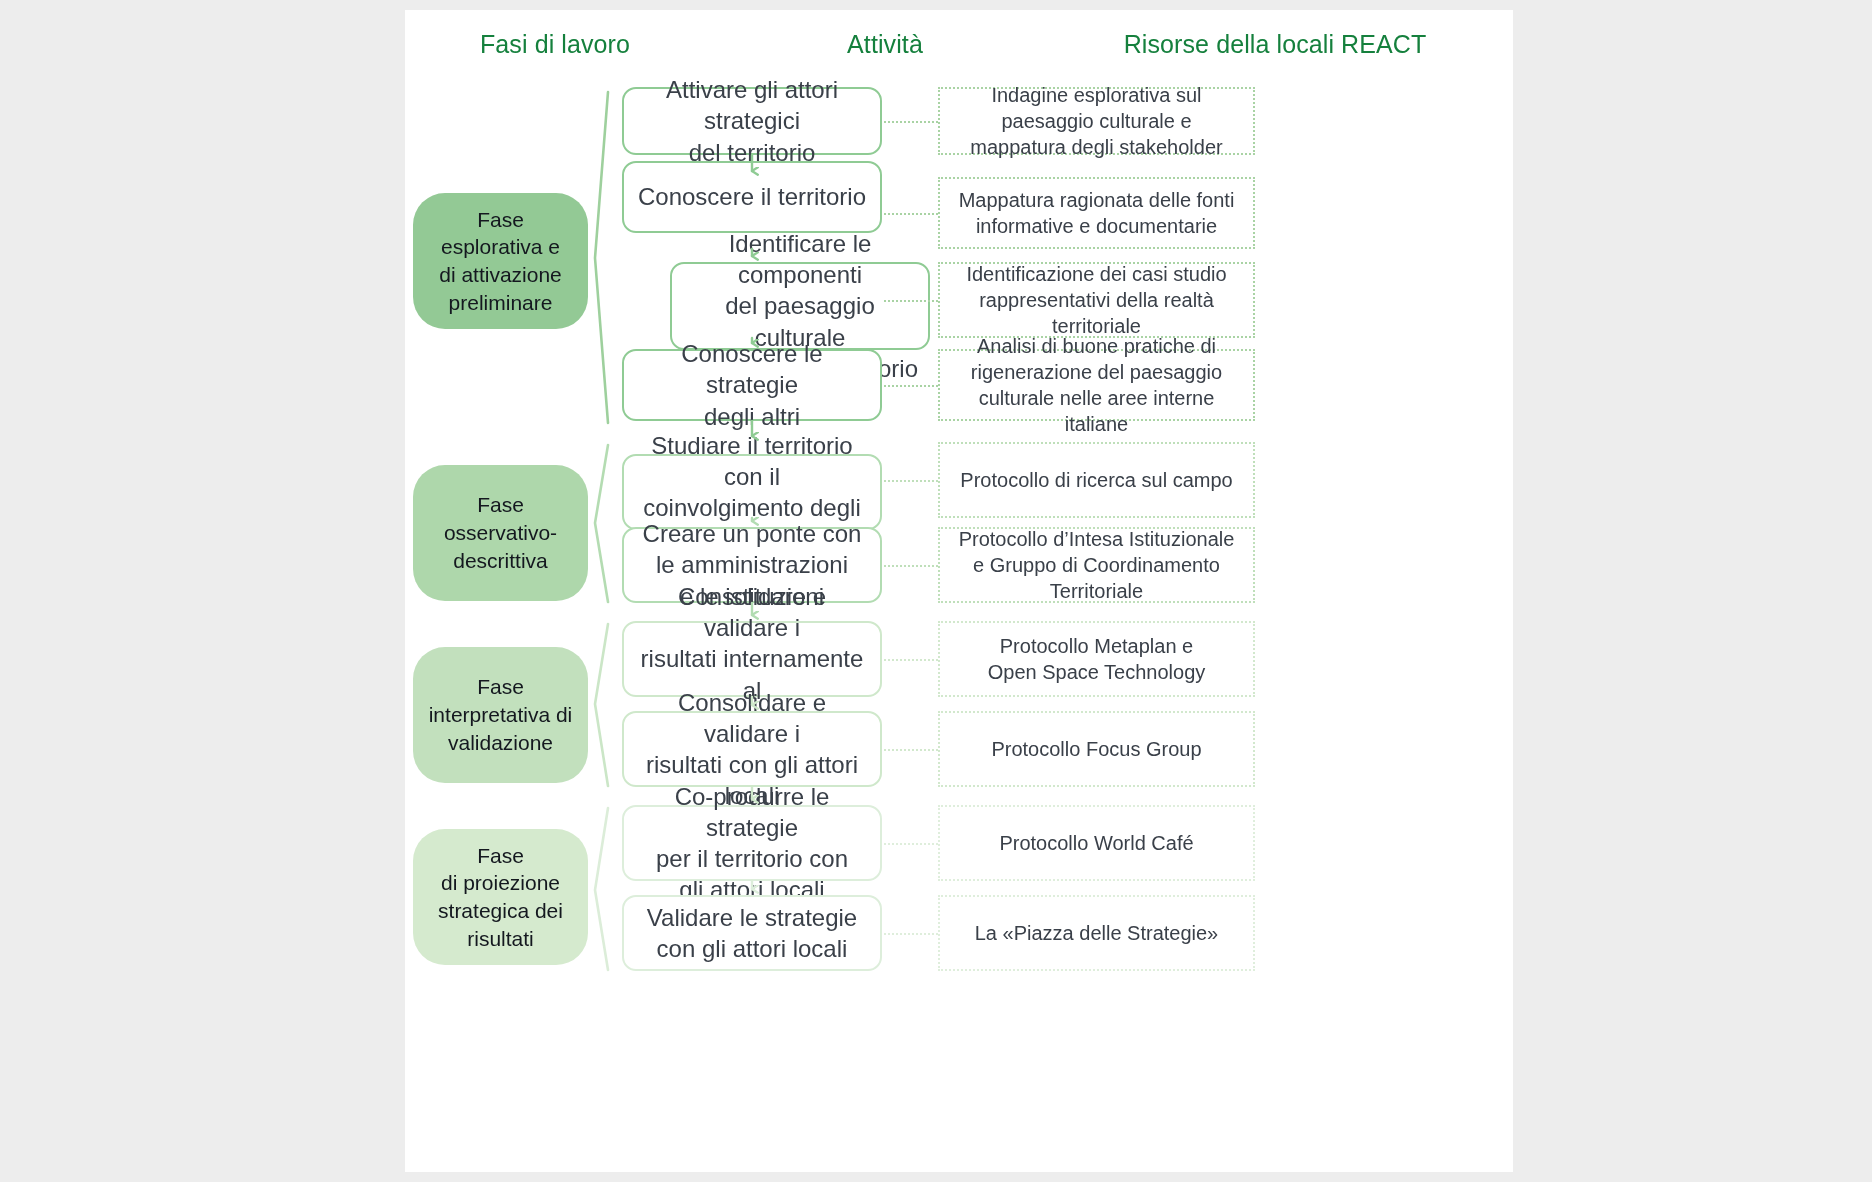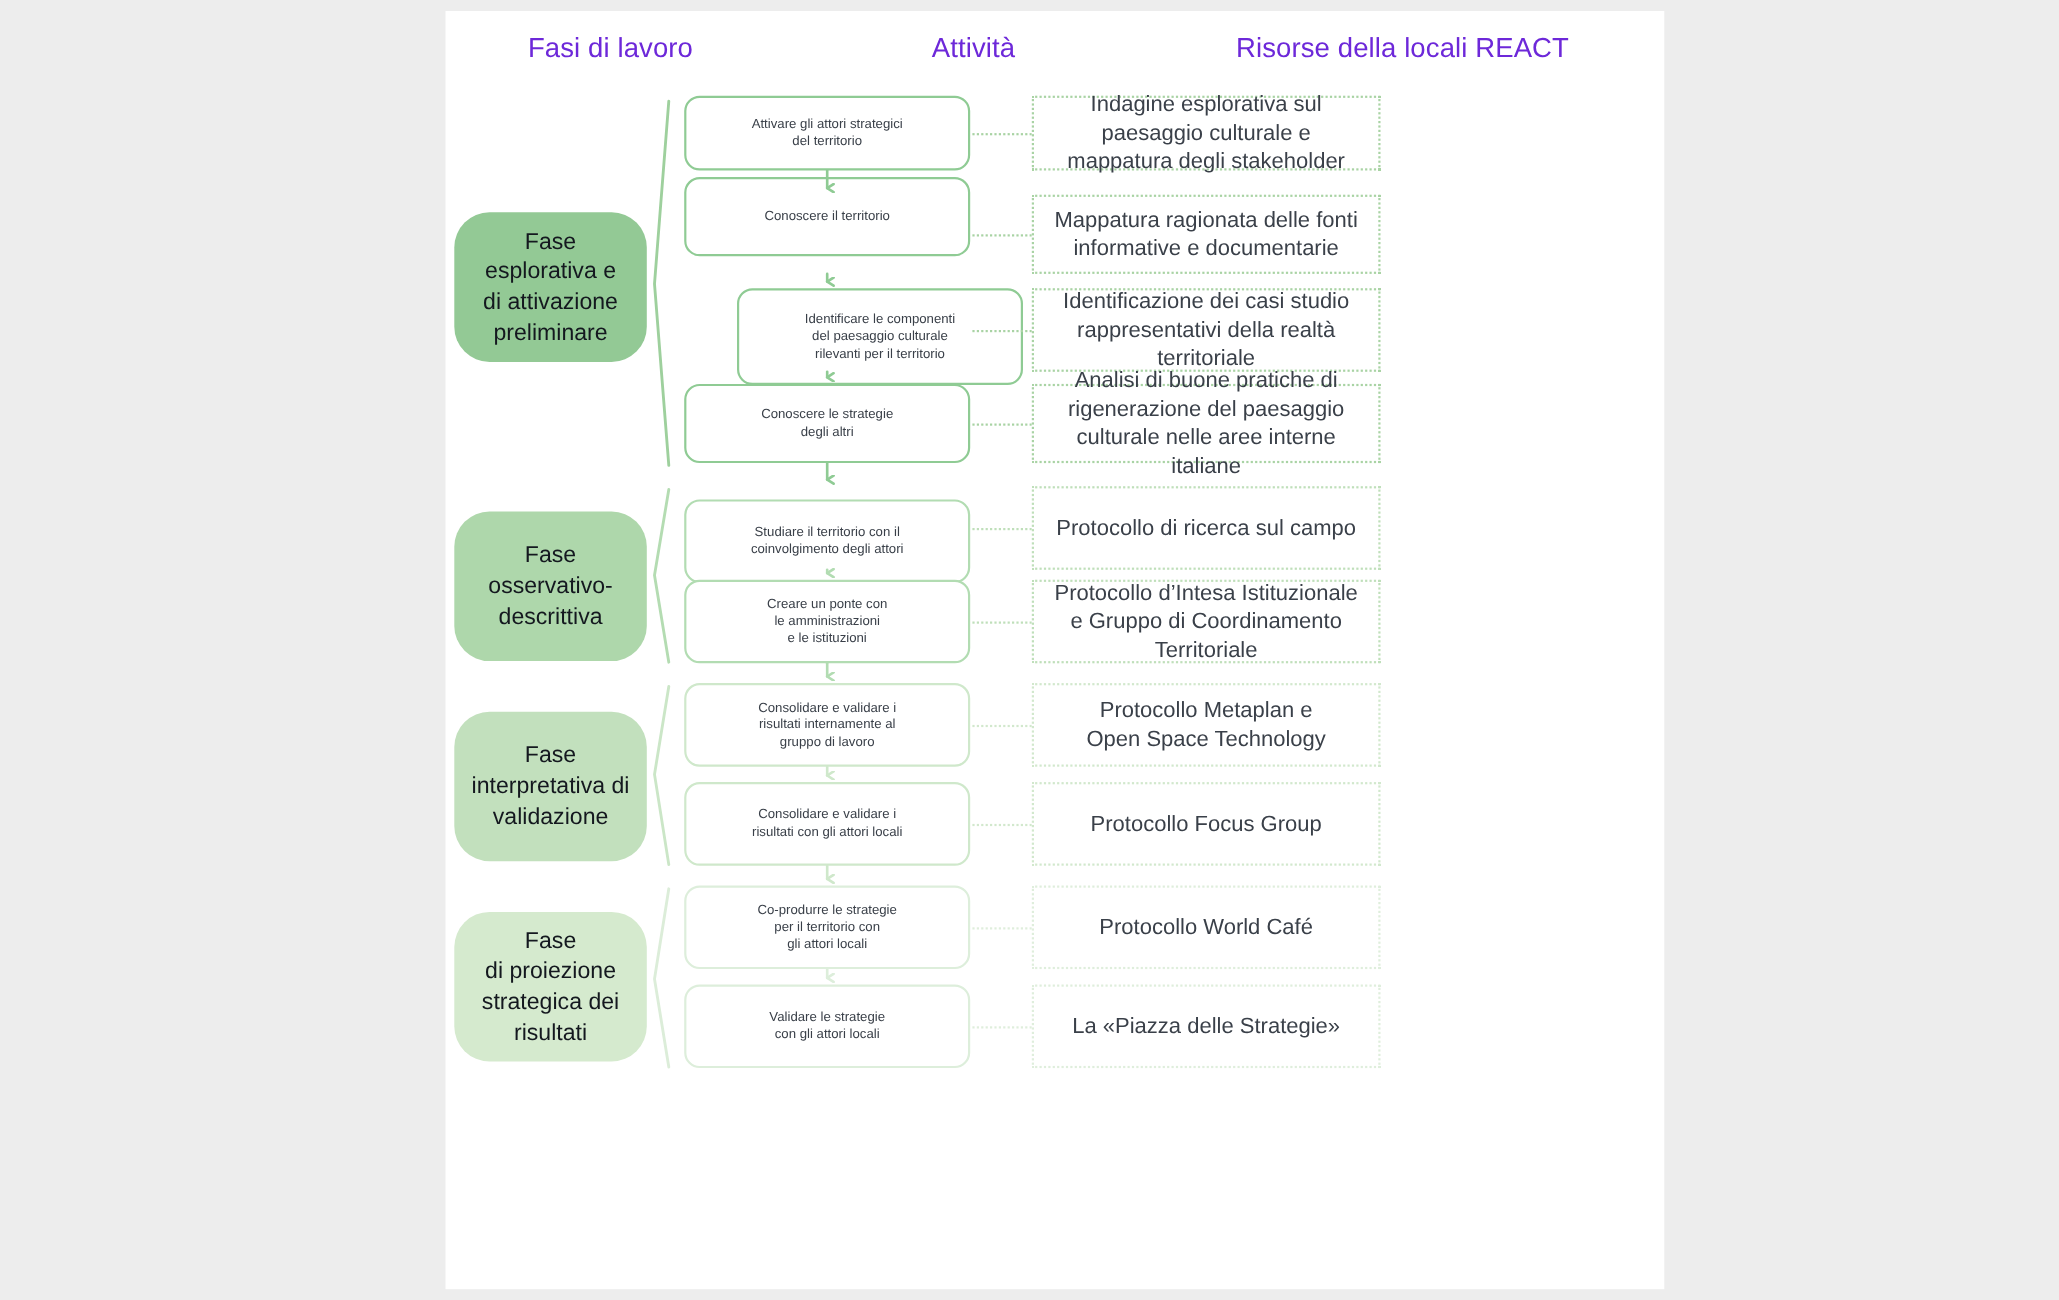--- a/index.html
+++ b/index.html
@@ -15,21 +15,21 @@
     width: 1108px; height: 1162px;
     background: #ffffff;
     overflow: hidden;
   }
 
   
   .col-header {
     position: absolute;
     text-align: center;
     font-size: 25px;
-    color: #6d28d9;
+    color: #15803d;
     letter-spacing: .1px;
     white-space: nowrap;
   }
   #hdr-fasi      { left: 0px;   top: 20px; width: 300px; }
   #hdr-attivita  { left: 180px; top: 20px; width: 600px; }
   #hdr-risorse   { left: 470px; top: 20px; width: 800px; }
 
   
   .phase-box {
     position: absolute;
@@ -55,21 +55,21 @@
     position: absolute;
     left: 217px;
     width: 260px;
     border: 2px solid #8fcb94;
     border-radius: 14px;
     background: #ffffff;
     display: flex;
     align-items: center;
     justify-content: center;
     text-align: center;
-    font-size: 12px;
+    font-size: 24px;
     line-height: 1.3;
     color: #3a4049;
     padding: 4px 9px;
   }
   .act-box.faded-1 { border-color: #b2dcb2; }
   .act-box.faded-2 { border-color: #cfe8cb; }
   .act-box.faded-3 { border-color: #ddeedb; }
 
   
   .res-box {

